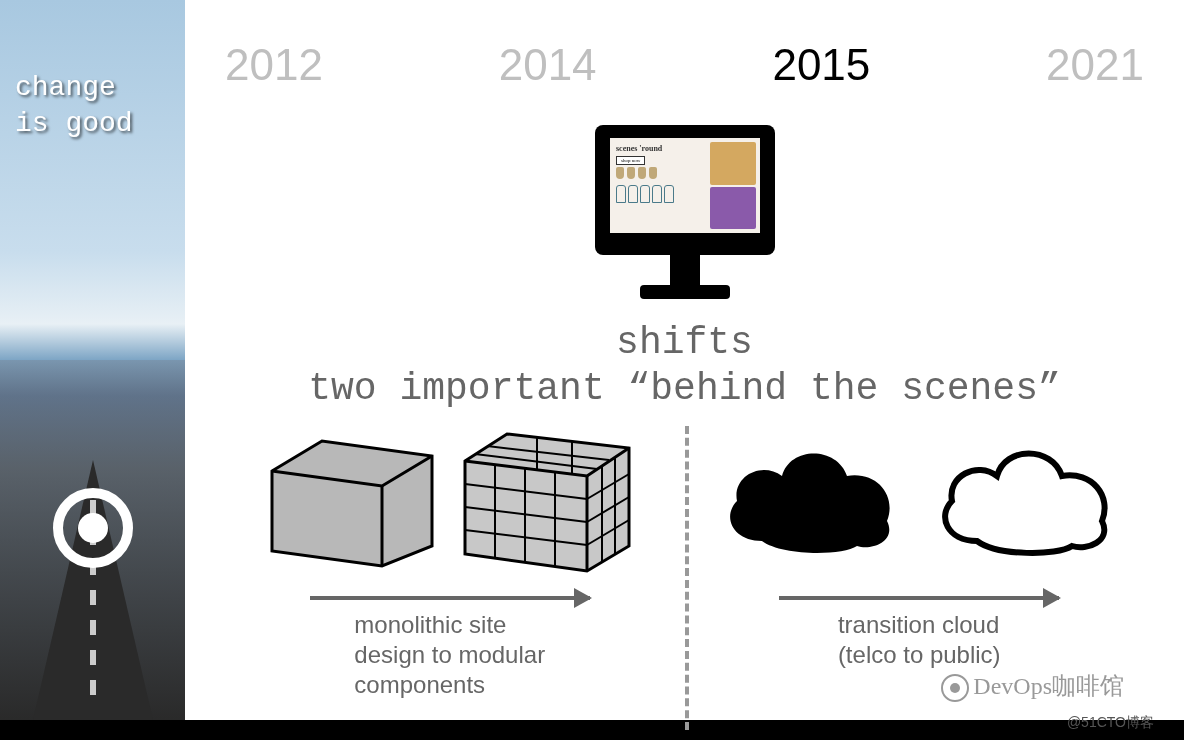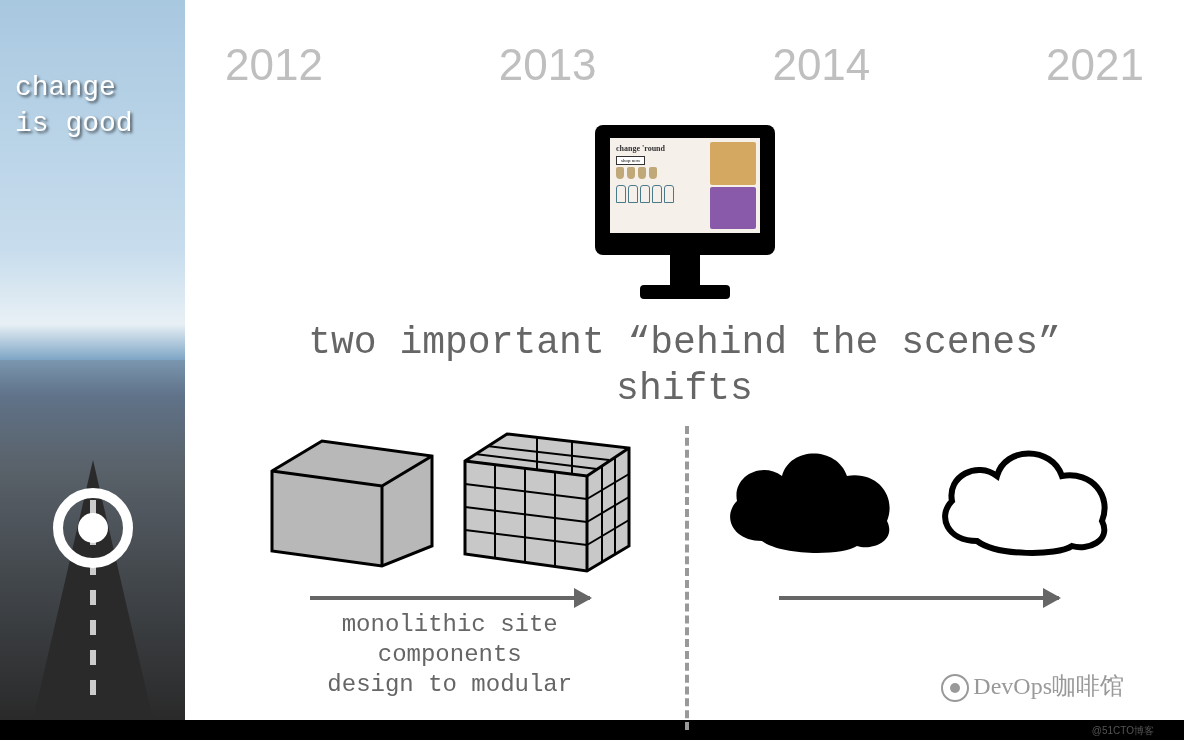--- a/index.html
+++ b/index.html
@@ -19,25 +19,25 @@
 .year { font-size:44px; font-family: Verdana, sans-serif; color:#bfbfbf; }
 .year.active { color:#000; }
 .monitor-wrap { display:flex; justify-content:center; margin-bottom:10px; }
 .headline { text-align:center; font-family:'Courier New', monospace; font-size:38px; color:#666; line-height:1.2; margin-bottom:15px; }
 .cols { display:flex; position:relative; }
 .col { flex:1; display:flex; flex-direction:column; align-items:center; padding:0 10px; }
 .divider { position:absolute; left:50%; top:0; bottom:-30px; border-left:4px dashed #999; }
 .shapes { display:flex; align-items:center; gap:15px; margin-bottom:10px; height:150px; }
 .arrow { width:280px; height:4px; background:#666; position:relative; margin:10px 0; }
 .arrow::after { content:""; position:absolute; right:-2px; top:-8px; border-left:18px solid #666; border-top:10px solid transparent; border-bottom:10px solid transparent; }
-.caption { font-family:Liberation Mono, monospace; font-size:24px; color:#666; text-align:center; line-height:1.25; }
+.caption { font-family:Liberation Sans, sans-serif; font-size:24px; color:#666; text-align:left; line-height:1.25; }
 .watermark { position:absolute; bottom:18px; right:60px; font-size:24px; color:#888; font-family: Liberation Serif, serif; opacity:0.85; }
 .circle-wm { display:inline-block; width:28px; height:28px; border:2px solid #888; border-radius:50%; vertical-align:middle; margin-right:4px; position:relative; }
 .circle-wm::after { content:""; position:absolute; width:10px; height:10px; background:#888; border-radius:50%; top:7px; left:7px; }
-.footer-note { position:absolute; bottom:2px; right:30px; font-size:10px; color:#555; font-family:sans-serif; }
+.footer-note { position:absolute; bottom:8px; right:30px; font-size:14px; color:#555; font-family:sans-serif; }
 .screen-content { width:150px; height:95px; background:#f5f0ea; padding:4px; font-size:6px; display:flex; }
 .sc-left { flex:2; padding:2px; }
 .sc-title { font-size:8px; font-weight:bold; color:#333; }
 .sc-btn { display:inline-block; background:#fff; border:1px solid #333; padding:1px 4px; margin-top:3px; font-size:5px; }
 .sc-lamps { display:flex; gap:3px; margin-top:2px; }
 .sc-lamp { width:8px; height:12px; background:#c0a878; border-radius:2px 2px 4px 4px; }
 .sc-chairs { display:flex; gap:2px; margin-top:6px; }
 .sc-chair { width:10px; height:18px; border:1px solid #4a7a8a; border-radius:3px 3px 0 0; }
 .sc-right { flex:1; display:flex; flex-direction:column; gap:2px; }
 .sc-thumb { flex:1; background:#d4a860; border-radius:2px; }
@@ -55,32 +55,32 @@
     <div class="road"></div>
     <div class="bullseye">
       <div class="ring r1"></div>
         <div class="ring r2"></div>
     </div>
   </div>
 
   <div class="main">
     <div class="timeline">
       <span class="year">2012</span>
-      <span class="year">2013</span>
       <span class="year">2014</span>
+      <span class="year active">2015</span>
       <span class="year">2021</span>
     </div>
 
     <div class="monitor-wrap">
       <svg width="220" height="190" viewBox="0 0 220 190">
         <rect x="20" y="5" width="180" height="130" rx="8" fill="#000"></rect>
         <foreignObject x="35" y="18" width="150" height="95">
           <div xmlns="http://www.w3.org/1999/xhtml" class="screen-content">
             <div class="sc-left">
-              <div class="sc-title">change 'round</div>
+              <div class="sc-title">scenes 'round</div>
               <span class="sc-btn">shop now</span>
               <div class="sc-lamps">
                   <div class="sc-lamp"></div>
                   <div class="sc-lamp"></div>
                   <div class="sc-lamp"></div>
                   <div class="sc-lamp"></div>
                 </div>
               <div class="sc-chairs">
                   <div class="sc-chair"></div>
                   <div class="sc-chair"></div>
@@ -94,22 +94,22 @@
                 <div class="sc-thumb2"></div>
               </div>
           </div>
         </foreignObject>
         <rect x="95" y="135" width="30" height="30" fill="#000"></rect>
         <rect x="65" y="165" width="90" height="14" rx="4" fill="#000"></rect>
       </svg>
     </div>
 
     <div class="headline">
+      <div>shifts</div>
       <div>two important “behind the scenes”</div>
-      <div>shifts</div>
     </div>
 
     <div class="cols">
       <div class="divider"></div>
 
       <div class="col">
         <div class="shapes">
           <svg width="180" height="140" viewBox="0 0 180 140">
             <polygon points="10,40 60,10 170,25 170,115 120,135 10,120" fill="#b8b8b8" stroke="#000" stroke-width="3"></polygon>
             <polyline points="10,40 120,55 170,25" fill="none" stroke="#000" stroke-width="3"></polyline>
@@ -132,36 +132,38 @@
             <line x1="145" y1="40" x2="145" y2="135" stroke="#000" stroke-width="2"></line>
             <line x1="158" y1="32" x2="158" y2="128" stroke="#000" stroke-width="2"></line>
             <line x1="130" y1="73" x2="172" y2="48" stroke="#000" stroke-width="2"></line>
             <line x1="130" y1="96" x2="172" y2="71" stroke="#000" stroke-width="2"></line>
             <line x1="130" y1="119" x2="172" y2="94" stroke="#000" stroke-width="2"></line>
           </svg>
         </div>
         <div class="arrow"></div>
         <div class="caption">
           <div>monolithic site</div>
+          <div>design to modular</div>
           <div>components</div>
-          <div>design to modular</div>
         </div>
       </div>
 
       <div class="col">
         <div class="shapes">
           <svg width="200" height="140" viewBox="0 0 200 140">
             <path d="M50,110 C20,110 10,85 25,70 C20,45 50,30 70,45 C78,15 125,15 135,45 C165,40 185,65 175,90 C185,110 160,120 145,115 C130,125 70,125 50,110 Z" fill="#000"></path>
           </svg>
           <svg width="200" height="140" viewBox="0 0 200 140">
             <path d="M50,110 C20,110 10,85 25,70 C20,45 50,30 70,45 C78,15 125,15 135,45 C165,40 185,65 175,90 C185,110 160,120 145,115 C130,125 70,125 50,110 Z" fill="#fff" stroke="#000" stroke-width="6"></path>
           </svg>
         </div>
         <div class="arrow"></div>
         <div class="caption">
+          <div>transition cloud</div>
+          <div>(telco to public)</div>
         </div>
       </div>
     </div>
 
     <div class="watermark">
       <span class="circle-wm"></span><span>DevOps咖啡馆</span>
     </div>
   </div>
 </div>
 <div class="footer-note">@51CTO博客</div>

